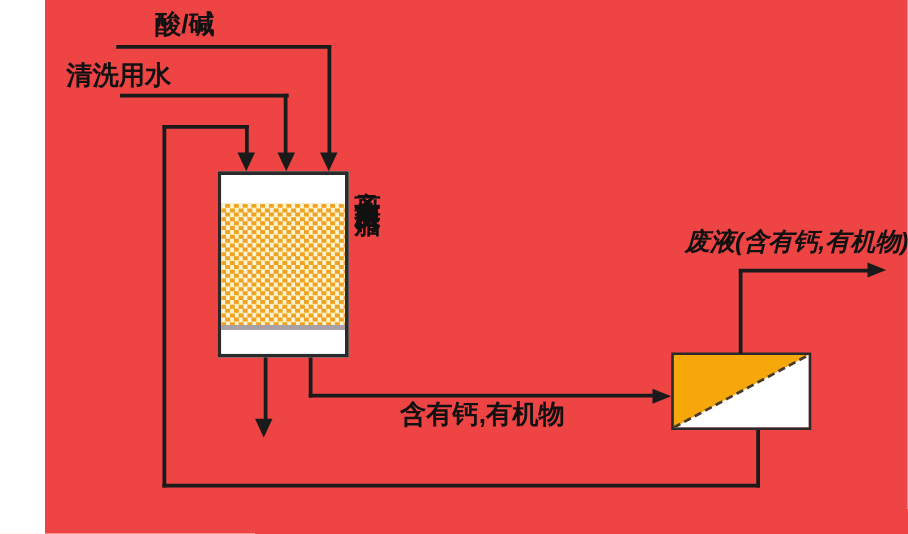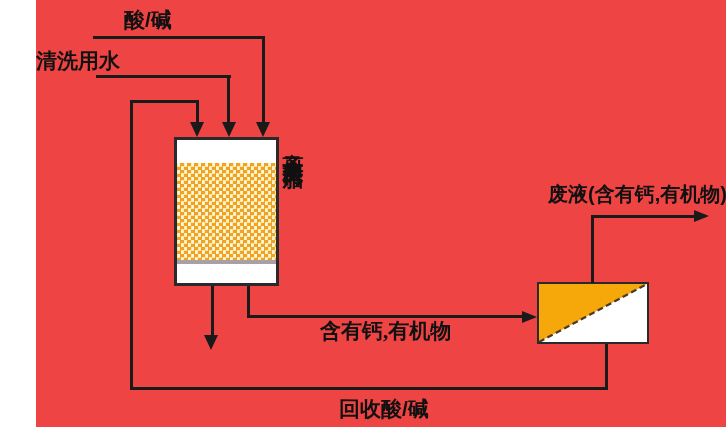--- a/index.html
+++ b/index.html
@@ -54,21 +54,21 @@
     writing-mode:vertical-rl;text-orientation:upright;
     letter-spacing:3px;font-size:21px;font-weight:bold;
   }
 </style>
 </head>
 <body>
 
 <div class="canvas">
 
   <div class="lbl" style="left:88px;top:8px;">酸/碱</div>
-  <div class="lbl" style="left:0;top:49px;text-align:center;">清洗用水</div>
+  <div class="lbl" style="left:17px;top:49px;text-align:center;">清洗用水</div>
 
   <div class="hline" style="left:57px;top:36px;width:172px;"></div>
   <div class="vline" style="left:226px;top:36px;height:88px;"></div>
   <div class="arr-down" style="left:220px;top:122px;"></div>
 
   <div class="hline" style="left:60px;top:75px;width:135px;"></div>
   <div class="vline" style="left:191px;top:75px;height:49px;"></div>
   <div class="arr-down" style="left:186px;top:122px;"></div>
 
   <div class="hline" style="left:94px;top:100px;width:69px;"></div>
@@ -83,30 +83,29 @@
     <div class="col-bottom-band"></div>
   </div>
   <div class="lbl vertical-label" style="left:246px;top:136px;">离子交换树脂</div>
 
   <div class="vline" style="left:175px;top:286px;height:50px;"></div>
   <div class="arr-down" style="left:168px;top:335px;"></div>
 
   <div class="vline" style="left:211px;top:286px;height:32px;"></div>
   <div class="hline" style="left:211px;top:315px;width:277px;"></div>
   <div class="arr-right" style="left:486px;top:311px;"></div>
-  <div class="lbl" style="left:284px;top:320px;font-family:Liberation Serif, serif;">含有钙,有机物</div>
+  <div class="lbl" style="left:284px;top:320px;">含有钙,有机物</div>
 
   <div class="separator">
     <svg viewBox="0 0 108 58" preserveAspectRatio="none">
       <line x1="0" y1="58" x2="108" y2="0" stroke="#4a3a28" stroke-width="2.2" stroke-dasharray="6,3.5"></line>
     </svg>
   </div>
 
   <div class="vline" style="left:555px;top:217px;height:66px;"></div>
   <div class="hline" style="left:555px;top:215px;width:105px;"></div>
   <div class="arr-right" style="left:658px;top:210px;"></div>
-  <div class="lbl" style="left:512px;top:183px;font-size:20px;">废液(含有钙,有机物)</div>
+  <div class="lbl" style="left:512px;top:183px;font-size:20px;font-style:italic;">废液(含有钙,有机物)</div>
 
   <div class="vline" style="left:569px;top:344px;height:46px;"></div>
   <div class="hline" style="left:94px;top:387px;width:478px;"></div>
-  <div class="lbl" style="left:303px;top:397px;">回收酸/碱</div>
 
 </div>
 
 </body></html>

